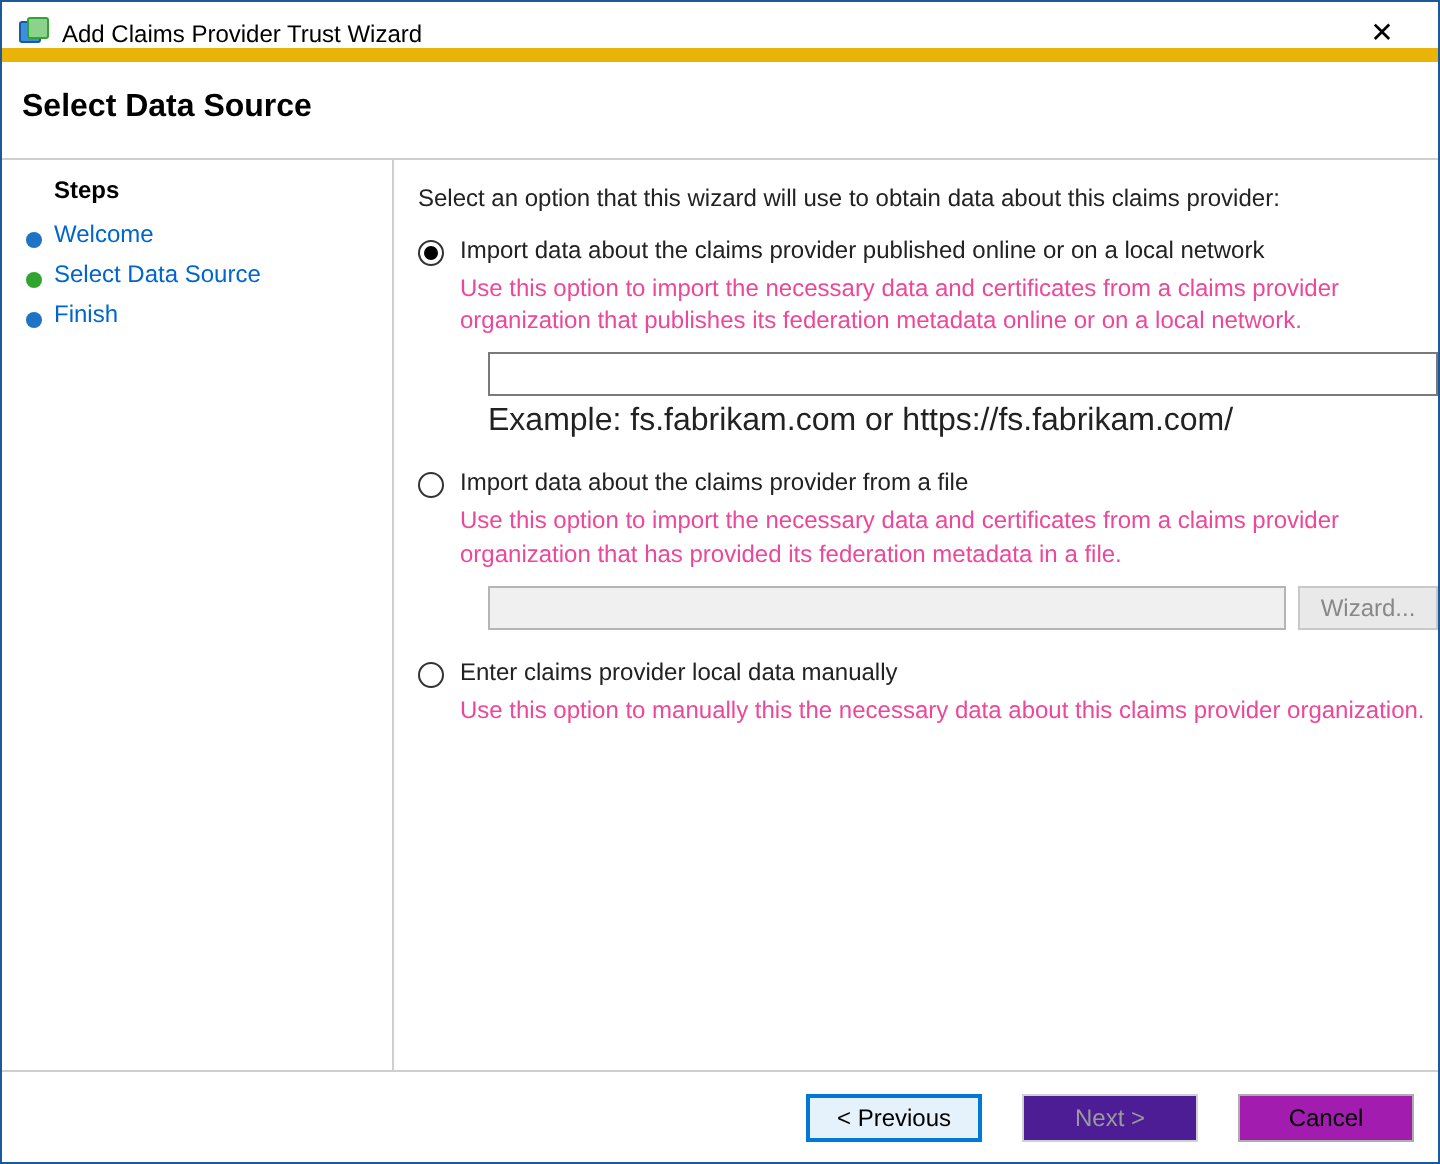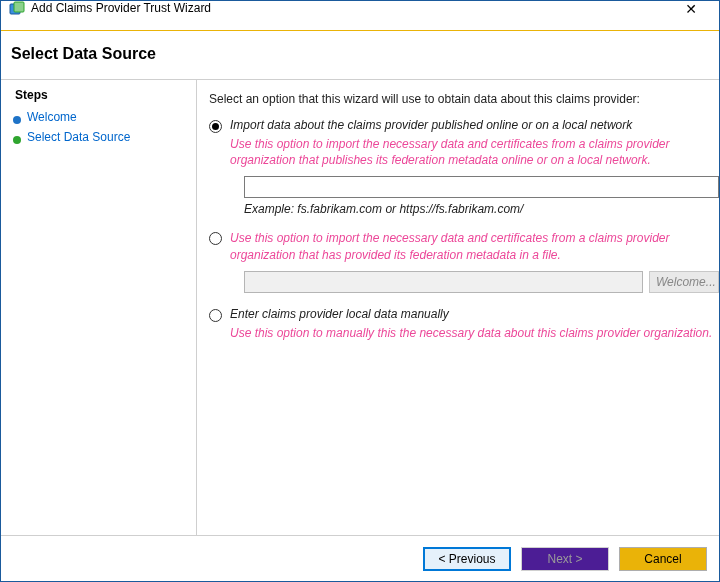--- a/index.html
+++ b/index.html
@@ -12,23 +12,23 @@
     width: 720px;
     height: 582px;
     border: 1px solid #1a5a9c;
     display: flex;
     flex-direction: column;
     overflow: hidden;
   }
   .titlebar {
     height: 30px;
     display: flex;
-    align-items: flex-start;
+    align-items: flex-end;
     padding: 0 8px;
-    border-bottom: 1px solid #eab308;
+    border-bottom: 7px solid #eab308;
     background: #fff;
   }
   .titlebar-icon {
     width: 16px; height: 16px;
     margin-right: 6px;
     flex-shrink: 0;
   }
   .titlebar-title { flex: 1; font-size: 12px; }
   .titlebar-close {
     font-family: Arial, sans-serif;
@@ -52,21 +52,21 @@
     min-height: 0;
   }
   .sidebar {
     width: 195px;
     padding: 8px 8px 8px 8px;
     font-size: 12px;
   }
   .sidebar-title {
     font-weight: 700;
     margin-bottom: 6px;
-    margin-left: 6px;
+    margin-left: 18px;
   }
   .sidebar-item {
     display: flex;
     align-items: flex-end;
     gap: 6px;
     padding: 2px 4px 2px 4px;
     margin: 2px 0;
     color: #0066cc;
     cursor: default;
   }
@@ -101,21 +101,21 @@
     align-items: center;
     justify-content: center;
     background: #fff;
   }
   .option .radio.selected::after {
     content: "";
     width: 7px; height: 7px;
     background: #000;
     border-radius: 50%;
   }
-  .option .opt-body { flex: 1; font-style: italic; }
+  .option .opt-body { flex: 1; }
   .opt-title { margin-bottom: 4px; }
   .opt-desc { margin-bottom: 8px; color: #ec4899; line-height: 1.35; }
   .ind {
     margin-left: 14px;
   }
   .field-label { margin-bottom: 3px; }
   .txt {
     width: 100%;
     height: 22px;
     border: 1px solid #7a7a7a;
@@ -123,21 +123,21 @@
     font: inherit;
     padding: 2px 4px;
   }
   .txt[disabled] {
     background: #f0f0f0;
     border-color: #b5b5b5;
     color: #888;
   }
   .example {
     margin-top: 4px;
-    font-size: 12px;
+    font-size: 16px;
     color: #222;
   }
   .file-row {
     display: flex;
     gap: 6px;
     align-items: center;
   }
   .file-row .txt { flex: 1; }
   .browse-btn {
     width: 70px;
@@ -148,27 +148,27 @@
     font: inherit;
     cursor: default;
   }
   .footer {
     height: 46px;
     border-top: 1px solid #cfcfcf;
     display: flex;
     justify-content: flex-end;
     align-items: center;
     padding: 0 12px;
-    gap: 10px;
+    gap: 20px;
   }
   .footer button {
     width: 88px;
     height: 24px;
     font: inherit;
-    background: #eab308;
+    background: #a21caf;
     border: 1px solid #adadad;
     cursor: default;
   }
   .footer button.primary {
     border: 2px solid #0078d7;
     background: #e5f1fb;
   }
   .footer button[disabled] {
     color: #9a9a9a;
     background: #4c1d95;
@@ -198,20 +198,24 @@
   <div class="sidebar">
     <div class="sidebar-title">Steps</div>
 
     <div class="sidebar-item">
       <span class="bullet blue"></span>
       <span>Welcome</span>
     </div>
     <div class="sidebar-item">
       <span class="bullet green"></span>
       <span>Select Data Source</span>
+    </div>
+    <div class="sidebar-item">
+      <span class="bullet blue"></span>
+      <span>Finish</span>
     </div>
   </div>
 
   <div class="content">
     <div class="intro">Select an option that this wizard will use to obtain data about this claims provider:</div>
 
     <div class="option">
       <div class="radio selected"></div>
       <div class="opt-body">
         <div class="opt-title">Import data about the claims provider published online or on a local network</div>
@@ -219,25 +223,26 @@
         <div class="ind">
           <input type="text" class="txt" value="" style="">
           <div class="example">Example: fs.fabrikam.com or https://fs.fabrikam.com/</div>
         </div>
       </div>
     </div>
 
     <div class="option">
       <div class="radio"></div>
       <div class="opt-body">
+        <div class="opt-title">Import data about the claims provider from a file</div>
         <div class="opt-desc">Use this option to import the necessary data and certificates from a claims provider organization that has provided its federation metadata in a file.</div>
         <div class="ind">
           <div class="file-row">
             <input type="text" class="txt" disabled="" value="" style="">
-            <button class="browse-btn" disabled="">Welcome...</button>
+            <button class="browse-btn" disabled="">Wizard...</button>
           </div>
         </div>
       </div>
     </div>
 
     <div class="option">
       <div class="radio"></div>
       <div class="opt-body">
         <div class="opt-title">Enter claims provider local data manually</div>
         <div class="opt-desc">Use this option to manually this the necessary data about this claims provider organization.</div>

